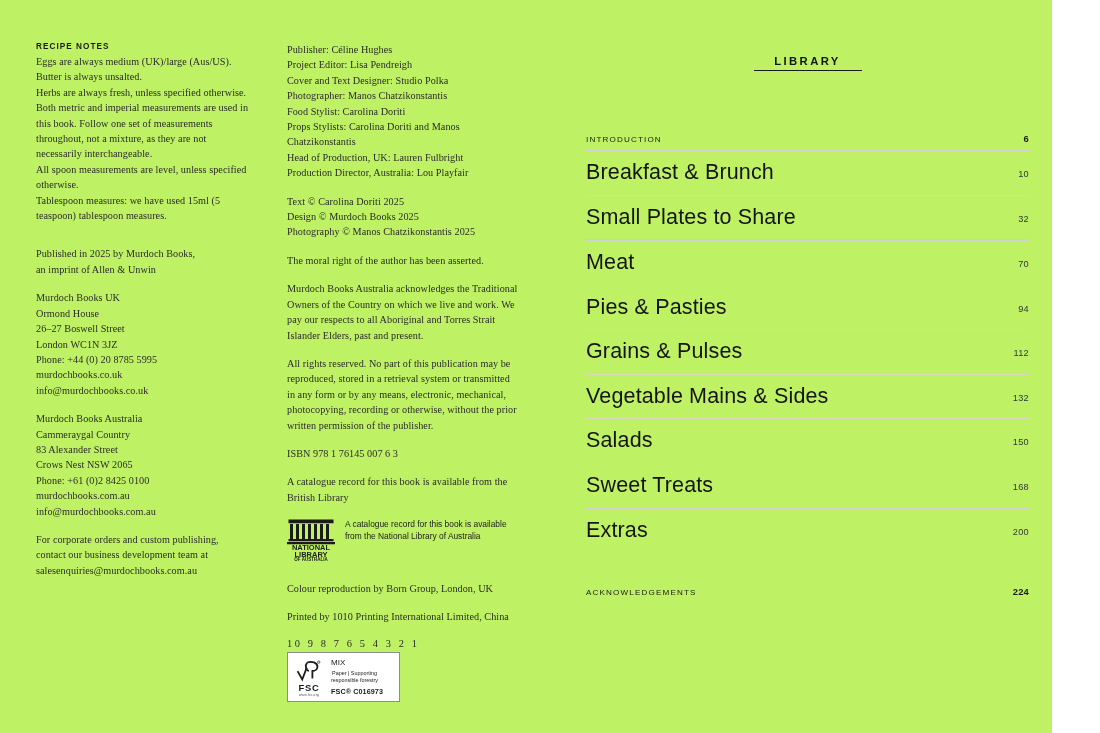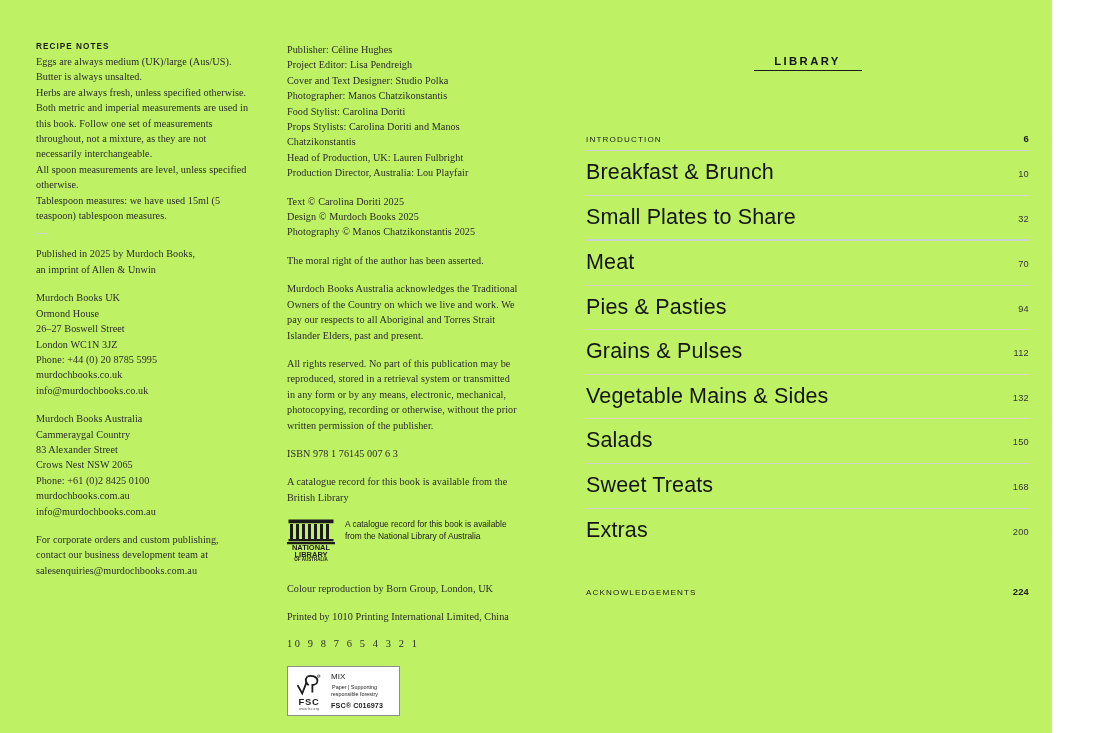--- a/index.html
+++ b/index.html
@@ -99,21 +99,21 @@
   .nla-text {
     font-family:"Liberation Sans", sans-serif;
     font-size:8.4px; line-height:11.6px; color:#1b1b1b;
     padding-top:1px;
   }
 
   
   .printrun {
     font-family:"Liberation Serif", serif;
     font-size:10.4px; letter-spacing:2.6px; color:#2a2a2a;
-    margin:14px 0 17px 0;
+    margin:14px 0 3px 0;
   }
 
   
   .fsc {
     width:113px; height:50px;
     border:1px solid #8d8d8d;
     display:flex; align-items:stretch;
     background:#ffffff;
   }
   .fsc-left {

